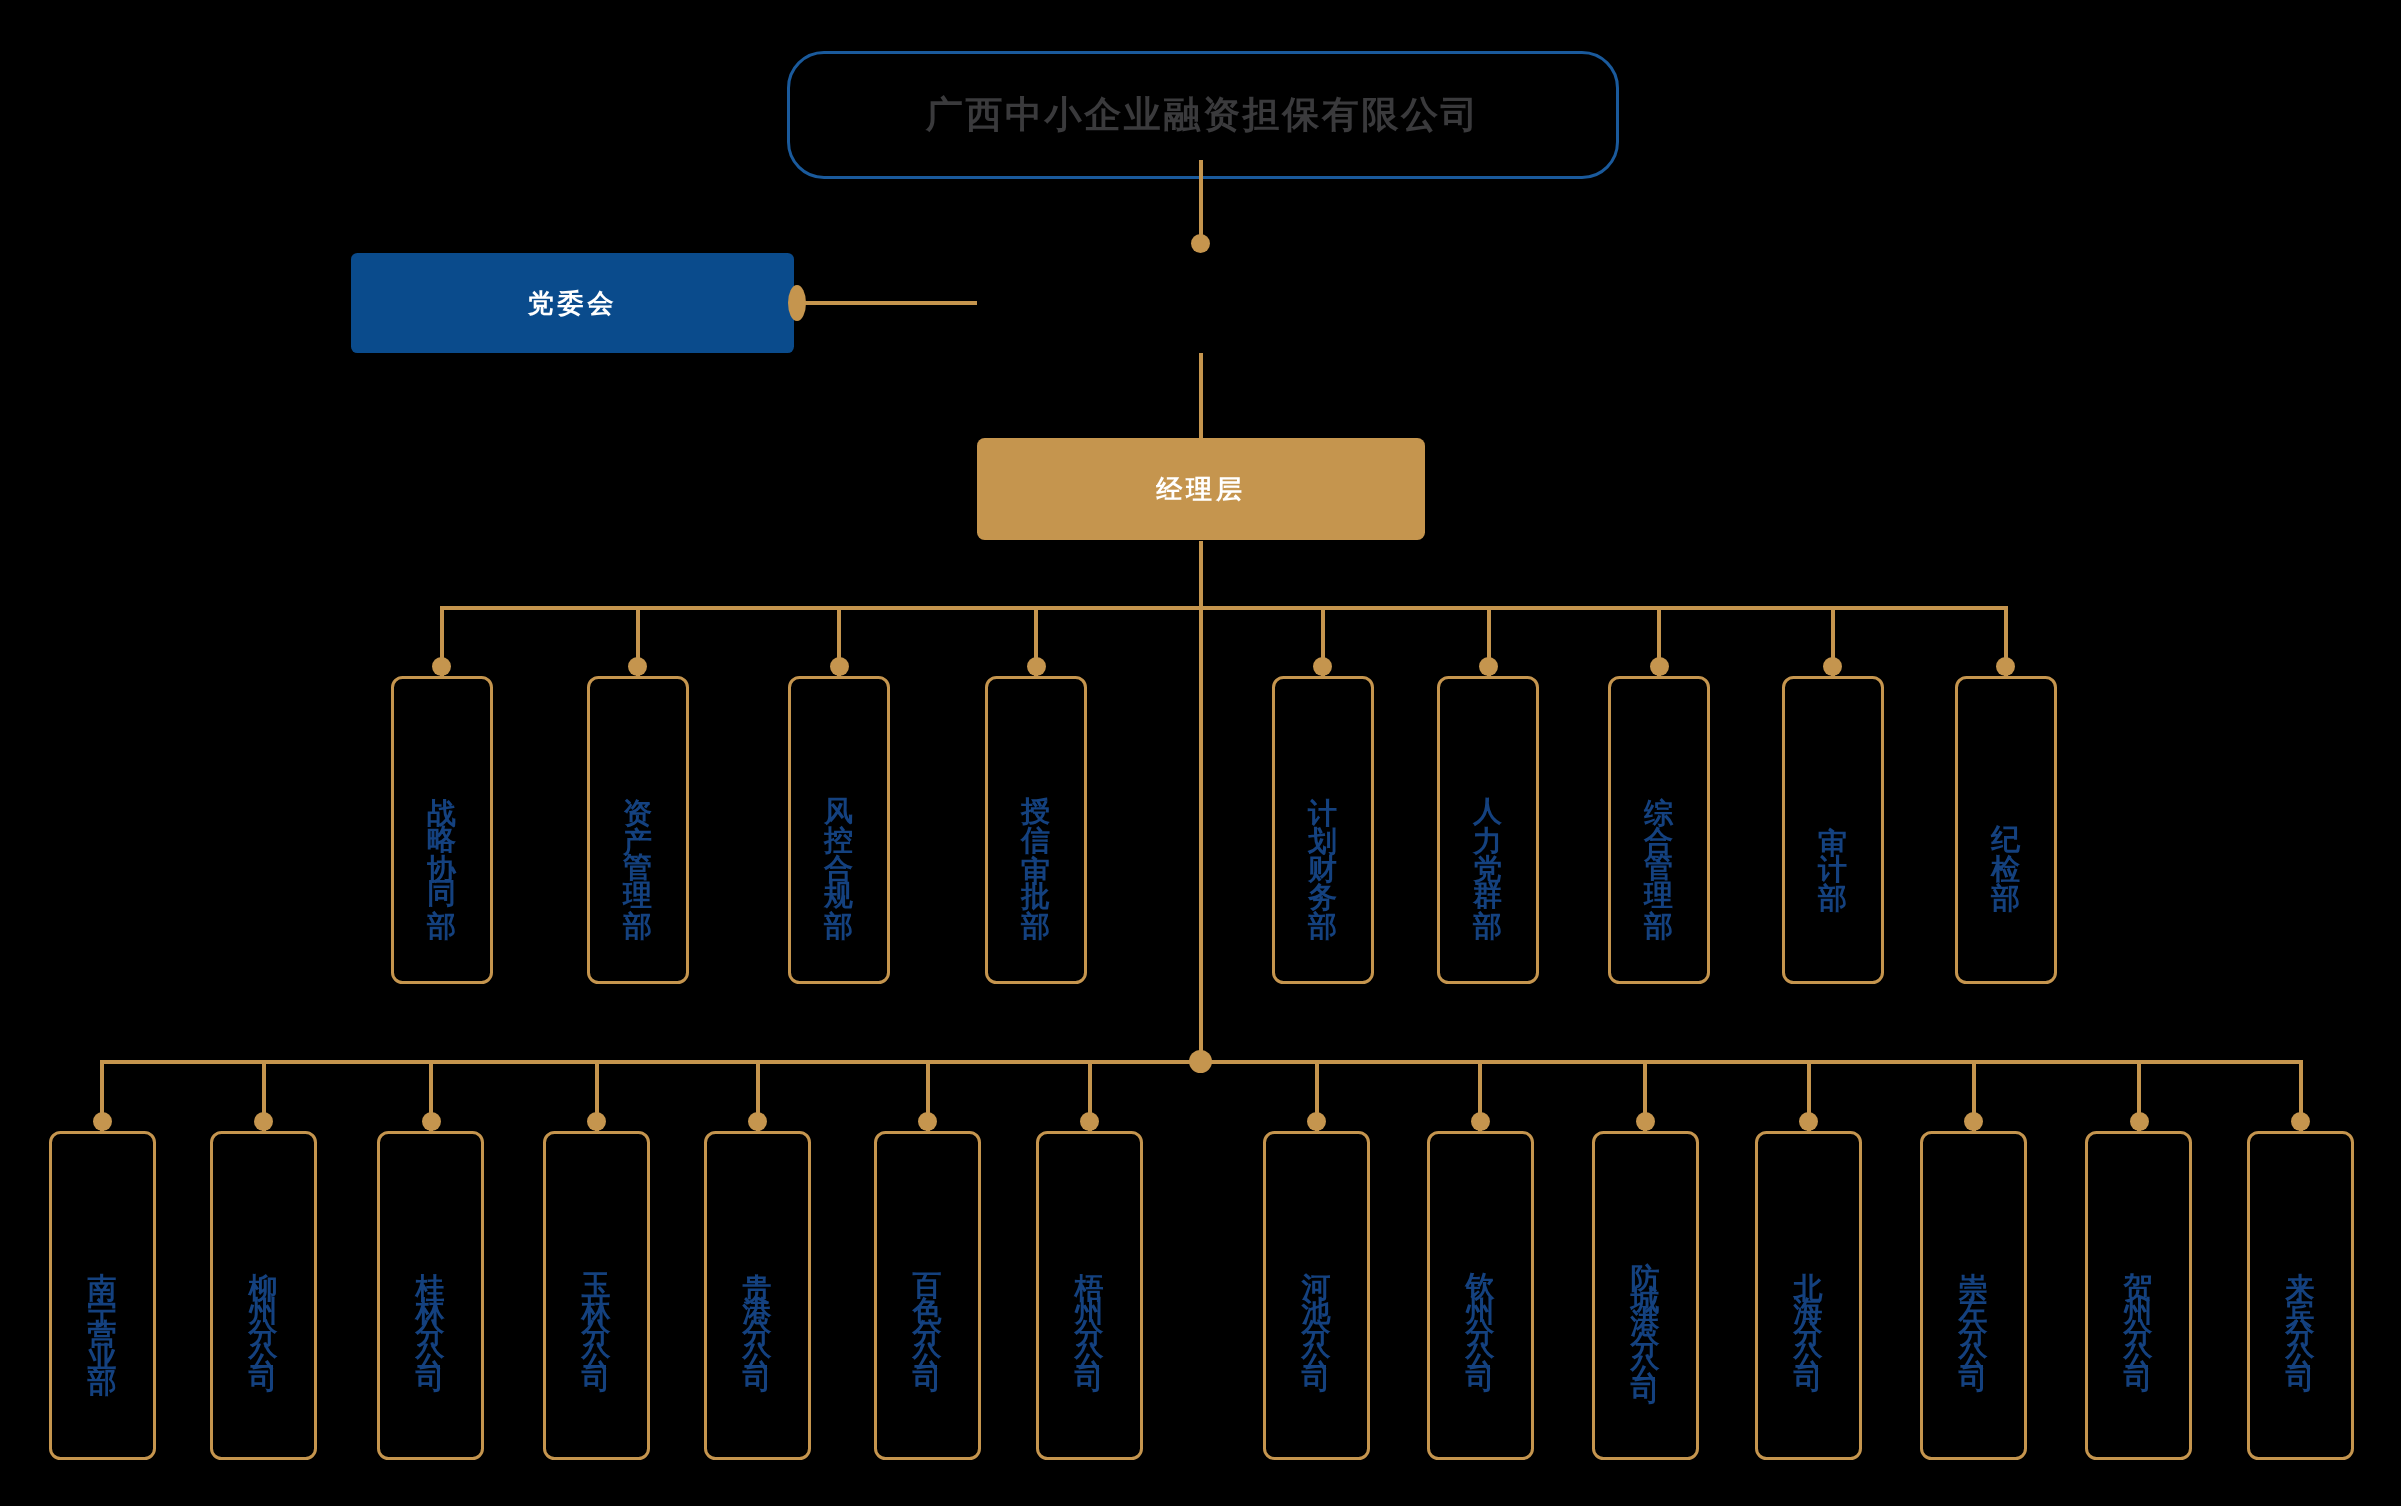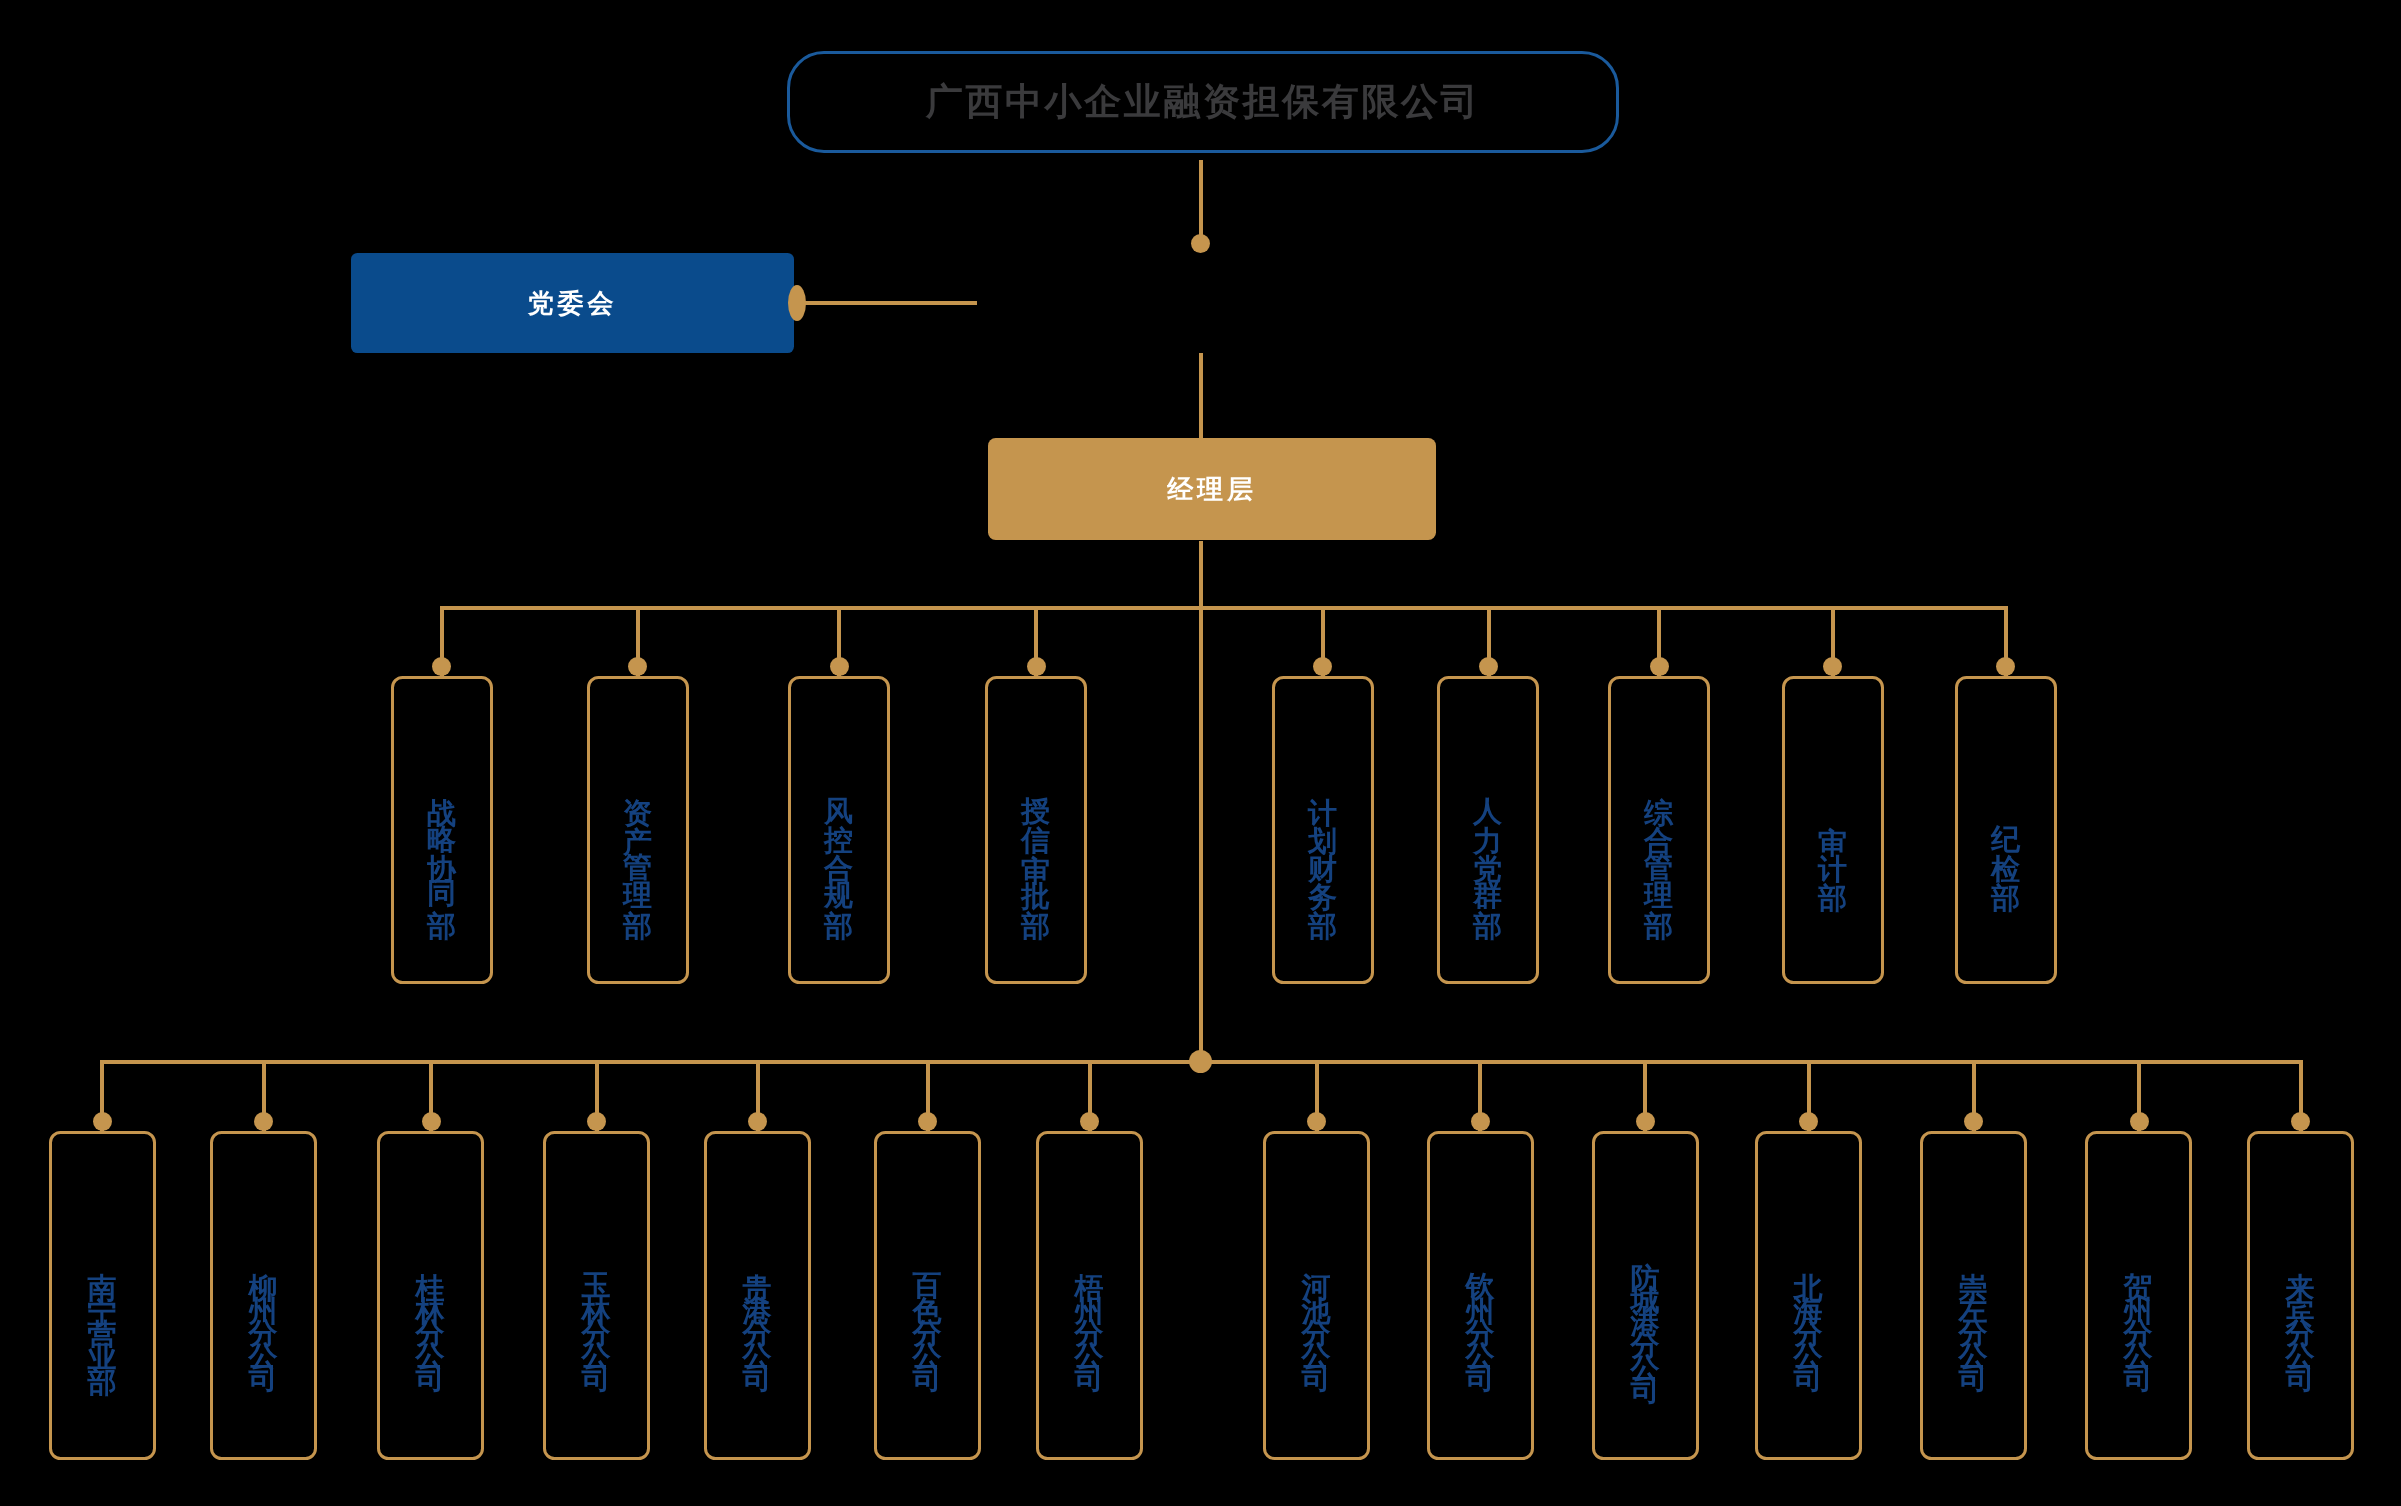--- a/index.html
+++ b/index.html
@@ -2,35 +2,35 @@
 <html style="font-size:10.2px"><head>
 <meta charset="utf-8">
 <style>
   html,body{margin:0;padding:0;background:#000;}
   #chart{
     position:relative;width:2401px;height:1506px;background:#000;overflow:hidden;
     font-family:"Liberation Sans","DejaVu Sans",sans-serif;
   }
   
   .root-node{
-    position:absolute;left:787px;top:51px;width:832px;height:102px;
+    position:absolute;left:787px;top:51px;width:832px;height:128px;
     border:3.2px solid #1a5a9c;border-radius:37px;background:#000;
     display:flex;align-items:center;justify-content:center;box-sizing:border-box;
   }
   .root-node .label{font-size:37px;font-weight:bold;color:#3a3a3c;letter-spacing:2.6px;white-space:nowrap;}
   .hnode{
     position:absolute;height:100px;display:flex;align-items:center;justify-content:center;
     border-radius:6.4px;box-sizing:border-box;
   }
   .hnode .label{font-size:26px;font-weight:bold;color:#fff;letter-spacing:3.8px;white-space:nowrap;}
   .node-blue{background:#0a4b8c;}
   .node-gold{background:#c5954e;}
   #party-node{left:351px;top:253px;width:443px;}
   #board-node{left:977px;top:253px;width:448px;}
-  #mgmt-node{left:977px;top:438px;width:448px;height:102px;border-radius:7.7px;margin-left:11px;}
+  #mgmt-node{left:977px;top:438px;width:448px;height:102px;border-radius:7.7px;}
   
   .vbox{
     position:absolute;border:3.2px solid #c5954e;border-radius:11.5px;background:#000;
     display:flex;align-items:center;justify-content:center;box-sizing:border-box;
   }
   .dept-box{top:676px;width:102px;height:308px;}
   .branch-box{top:1131px;width:107px;height:329px;}
   .vtext{
     writing-mode:vertical-rl;text-orientation:upright;
     color:#14417f;font-weight:bold;font-size:29px;white-space:nowrap;

